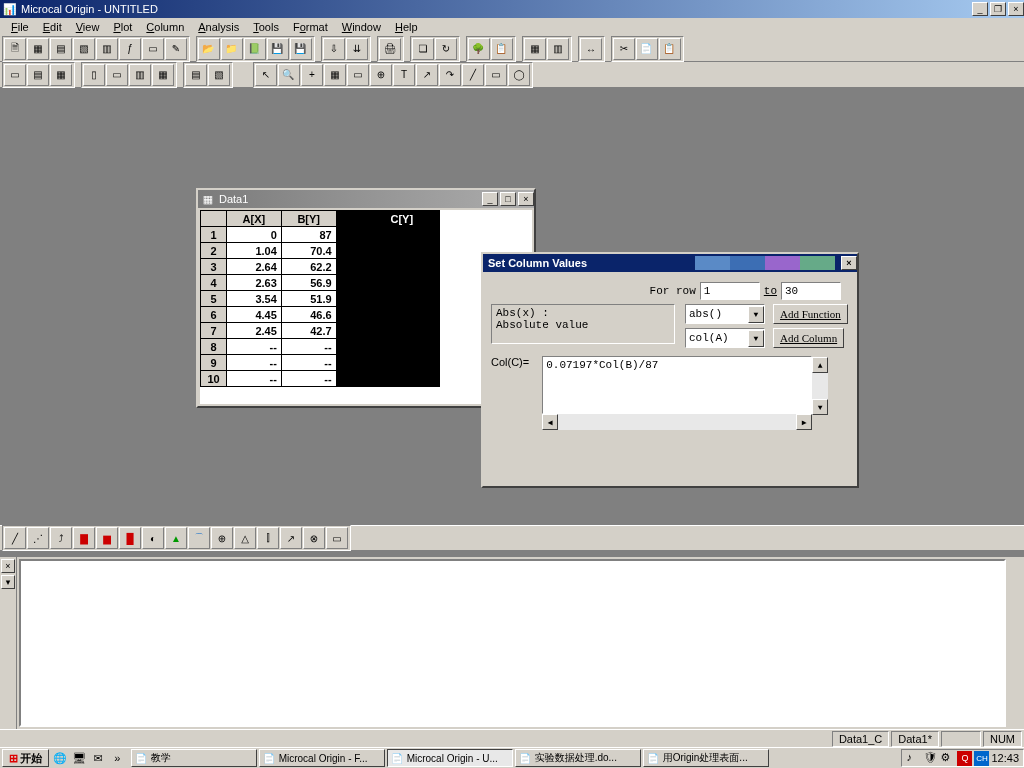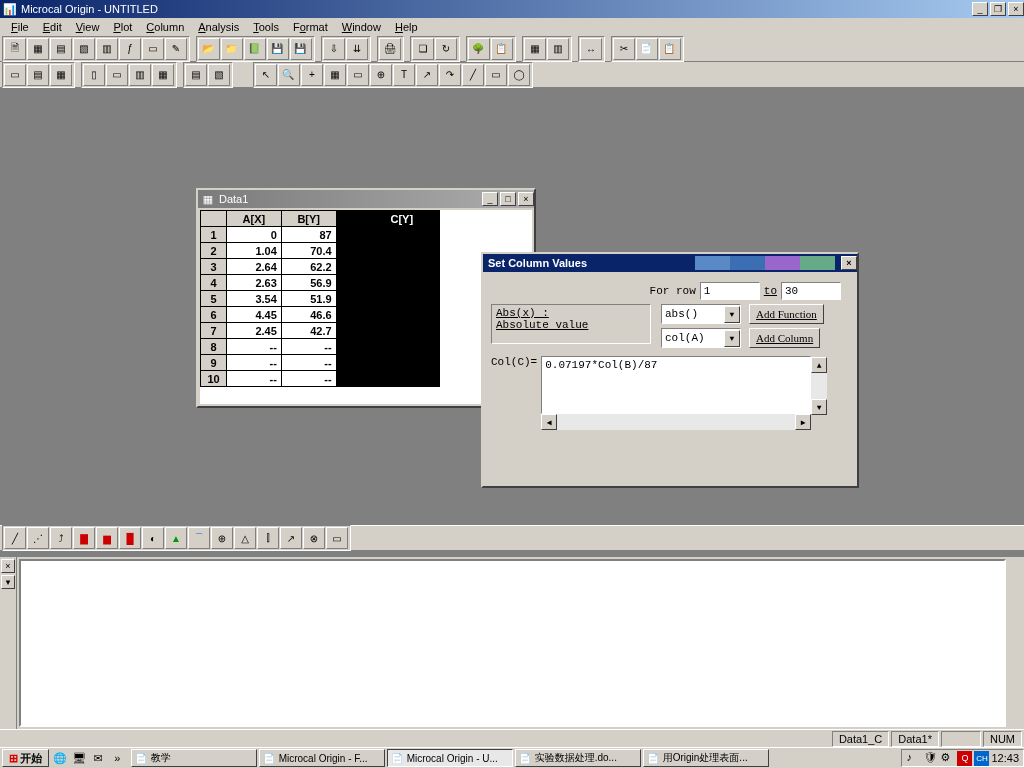--- a/index.html
+++ b/index.html
@@ -43,21 +43,21 @@
 .dialog .titlebar { height:18px; background: #0a246a; color:#fff; font-weight:bold; }
 .dialog .tstrip { position:absolute; right:22px; top:2px; height:14px; width:140px; display:flex; }
 .dialog .tstrip div { flex:1; }
 .dlgbody { padding:10px 8px; font-family: "Courier New", monospace; font-size:11px; }
 .row { display:flex; align-items:center; margin-bottom:4px; }
 .fld { border:1px solid; border-color:#808080 #fff #fff #808080; background:#fff; height:18px; padding:1px 3px; font-family:"Courier New",monospace; font-size:11px; }
 .combo { width:80px; height:20px; display:inline-flex; border:1px solid; border-color:#808080 #fff #fff #808080; background:#fff; align-items:center; padding-left:3px; font-family:"Courier New",monospace; font-size:11px; }
 .combo .arr { margin-left:auto; width:16px; height:17px; background:#d4d0c8; border:1px solid; border-color:#fff #404040 #404040 #fff; display:flex; align-items:center; justify-content:center; font-size:8px; }
 .btn { height:20px; background:#d4d0c8; border:1px solid; border-color:#fff #404040 #404040 #fff; padding:0 6px; font-family:"Microsoft Sans Serif"; font-size:11px; display:inline-flex; align-items:center; }
 .btn.def { border:2px solid #000; }
-.info { border:1px solid; border-color:#808080 #fff #fff #808080; padding:2px 4px; width:160px; height:40px; font-family:"Courier New",monospace; font-size:11px;text-decoration:underline; }
+.info { border:1px solid; border-color:#808080 #fff #fff #808080; padding:2px 4px; width:184px; height:40px; font-family:"Courier New",monospace; font-size:11px; }
 .formula { width:270px; height:58px; border:1px solid; border-color:#808080 #fff #fff #808080; background:#fff; padding:2px 3px; font-family:"Courier New",monospace; font-size:11px; position:relative; }
 .vscroll { position:absolute; right:-17px; top:0; width:16px; height:58px; background:#d4d0c8; }
 .vscroll .up,.vscroll .dn { height:16px; background:#d4d0c8; border:1px solid; border-color:#fff #404040 #404040 #fff; display:flex; align-items:center; justify-content:center; font-size:8px; }
 .vscroll .track { height:26px; background:#e8e8e8; }
 .hscroll { width:270px; height:16px; background:#d4d0c8; display:flex; }
 .hscroll .lf,.hscroll .rt { width:16px; background:#d4d0c8; border:1px solid; border-color:#fff #404040 #404040 #fff; display:flex; align-items:center; justify-content:center; font-size:8px; }
 .hscroll .track { flex:1; background:#e8e8e8; }
 
 
 .charttool { position:absolute; left:0; top:525px; width:1024px; height:26px; background:#d4d0c8; display:flex; align-items:center; padding:2px; border-top:1px solid #fff; border-bottom:1px solid #808080; }
@@ -315,21 +315,21 @@
           <div class="combo">
               <span>col(A)</span>
               <div class="arr">▼</div>
             </div>
           <div style="width:8px"></div>
           <div class="btn" style="text-decoration:underline">Add Column</div>
         </div>
       </div>
     </div>
     <div class="row" style="margin-top:4px; align-items:flex-start">
-      <span style="margin-right:4px; font-family:Liberation Mono, monospace">Col(C)=</span>
+      <span style="margin-right:13px; font-family:Liberation Sans, sans-serif">Col(C)=</span>
       <div style="position:relative">
         <div class="formula">
           <span>0.07197*Col(B)/87</span>
           <div class="vscroll">
             <div class="up">▲</div>
             <div class="track"></div>
             <div class="dn">▼</div>
           </div>
         </div>
         <div class="hscroll">

